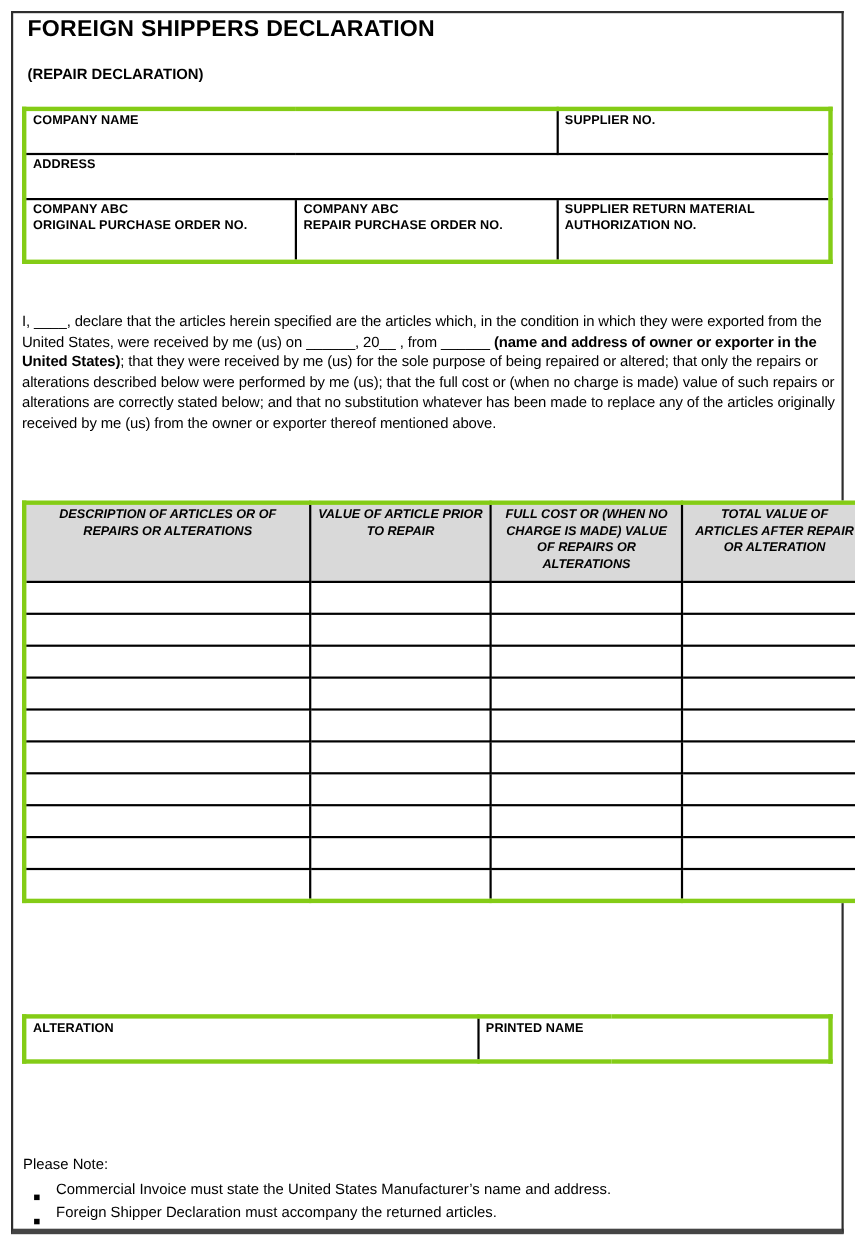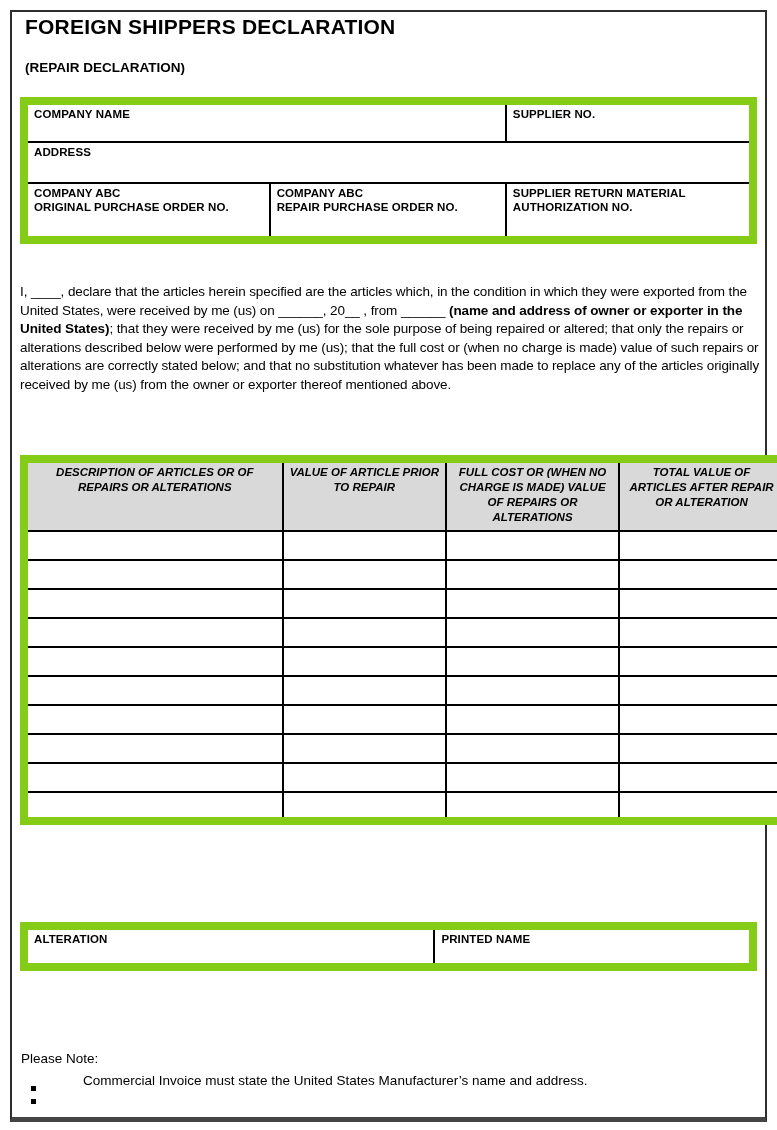--- a/index.html
+++ b/index.html
@@ -33,21 +33,21 @@
     border-collapse: collapse;
     table-layout: fixed;
     background: #fff;
   }
   table.tbl td, table.tbl th {
     border: 2px solid #000;
     vertical-align: top;
     padding: 2px 6px;
     overflow: hidden;
   }
-  table.tbl { border: 8px solid #84cc16; }
+  table.tbl { border: 4px solid #84cc16; }
   .lbl {
     font-size: 11.5px; font-weight: 700; line-height: 14px;
     letter-spacing: 0.1px;
   }
   
   .info-table { left: 8px; top: 85px; width: 737px; }
   .info-table tr.r43 td { height: 41px; }
   .info-table tr.r60 td { height: 57px; }
   
   .declaration {
@@ -69,21 +69,21 @@
   .articles-table tbody td { height: 29px; }
   
   .signature-table { left: 8px; top: 910px; width: 737px; }
   .signature-table td { height: 41px; }
   
   .notes {
     position: absolute; left: 9px; top: 1036px;
     font-size: 13.5px; line-height: 21.5px;
   }
   .notes-title { }
-  .note-item { display: flex; align-items: flex-end; gap: 32px; }
+  .note-item { display: flex; align-items: flex-end; }
   .bullet {
     flex: none;
     width: 5px; height: 5px; background: #000;
     margin: 8px 15px 0 10px;
   }
 </style>
 </head>
 <body>
 
 <div class="page">
@@ -228,16 +228,17 @@
   </table>
 
   <div class="notes">
     <div class="notes-title">Please Note:</div>
     <div class="note-item">
       <span class="bullet"></span>
       <span>Commercial Invoice must state the United States Manufacturer’s name and address.</span>
     </div>
     <div class="note-item">
       <span class="bullet"></span>
+      <span>Foreign Shipper Declaration must accompany the returned articles.</span>
     </div>
   </div>
 
 </div>
 
 </body></html>

